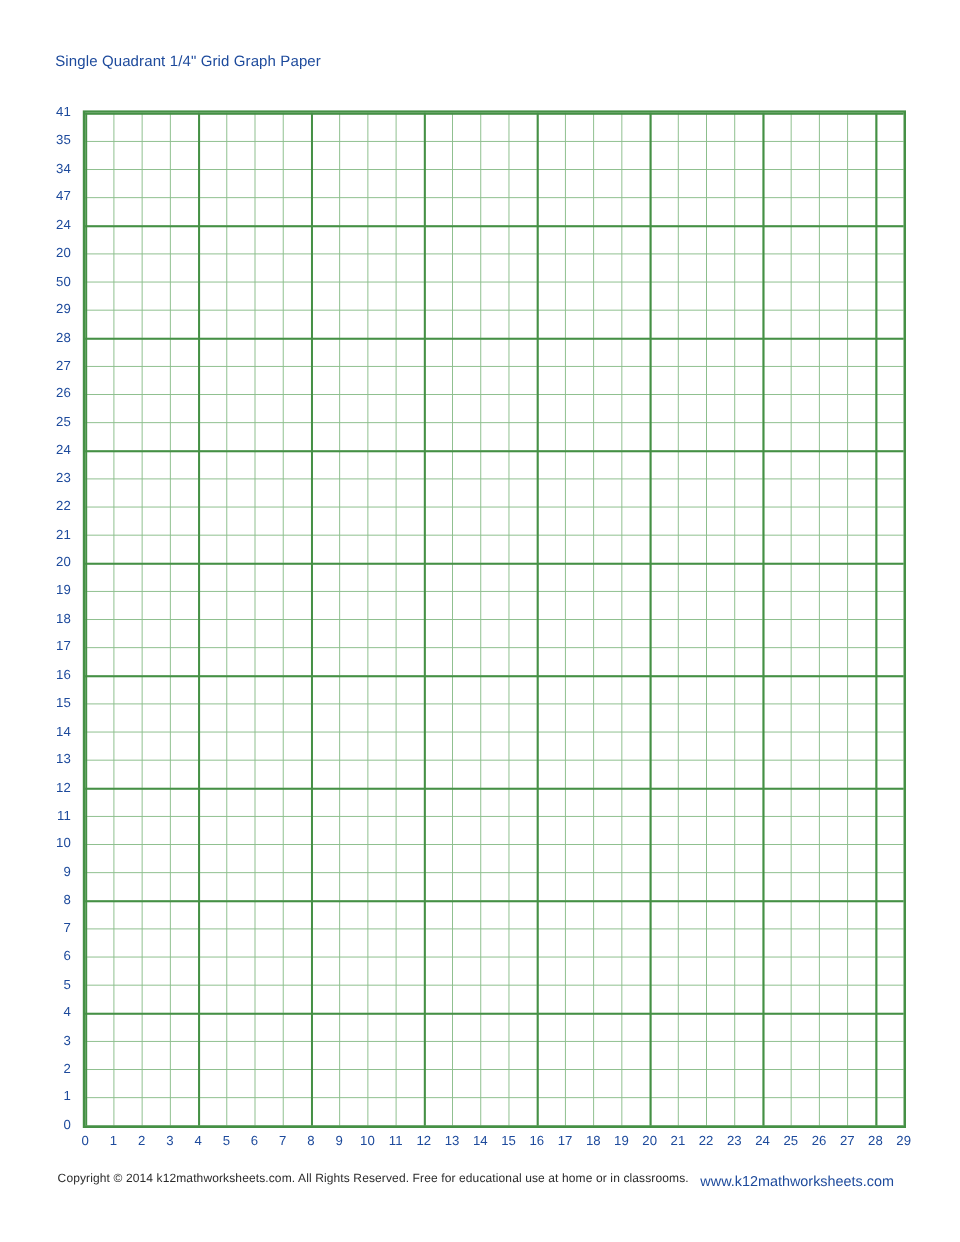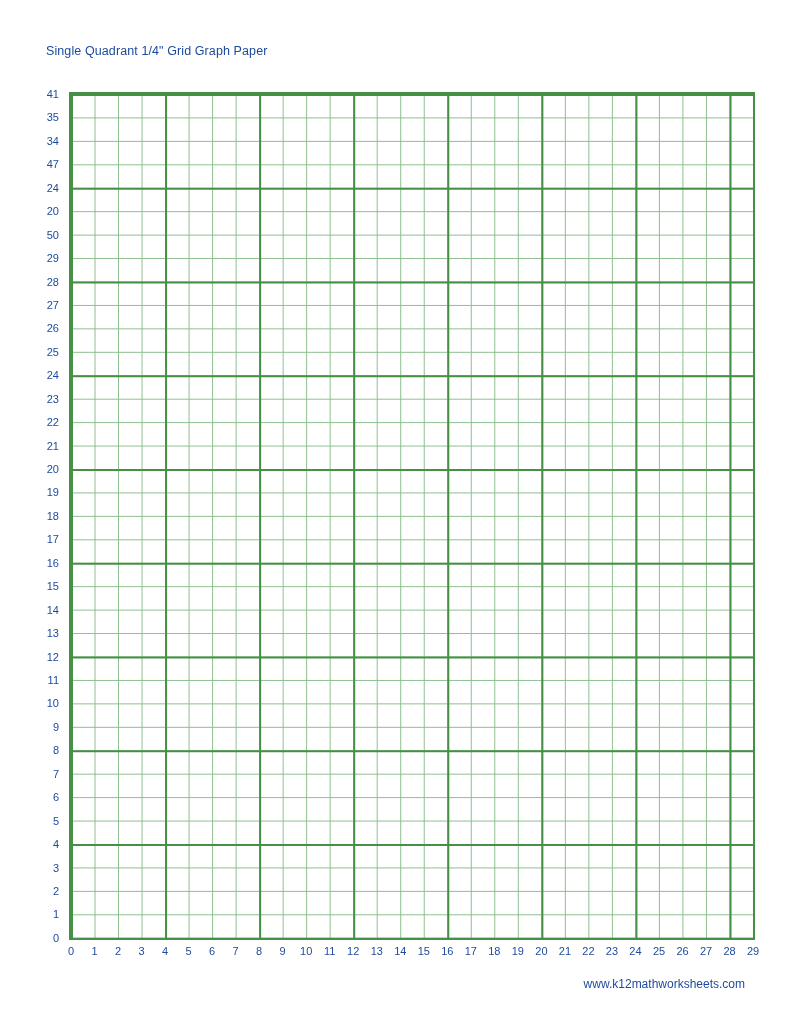--- a/index.html
+++ b/index.html
@@ -174,16 +174,17 @@
       <span style="--i: 22;">22</span>
       <span style="--i: 23;">23</span>
       <span style="--i: 24;">24</span>
       <span style="--i: 25;">25</span>
       <span style="--i: 26;">26</span>
       <span style="--i: 27;">27</span>
       <span style="--i: 28;">28</span>
       <span style="--i: 29;">29</span>
     </div>
 
+  <div class="copyright">Copyright © 2014  k12mathworksheets.com. All Rights Reserved. Free for educational use at home or in classrooms.</div>
 
   <a class="website-link" href="#">www.k12mathworksheets.com</a>
 
 </div>
 
 </body></html>

